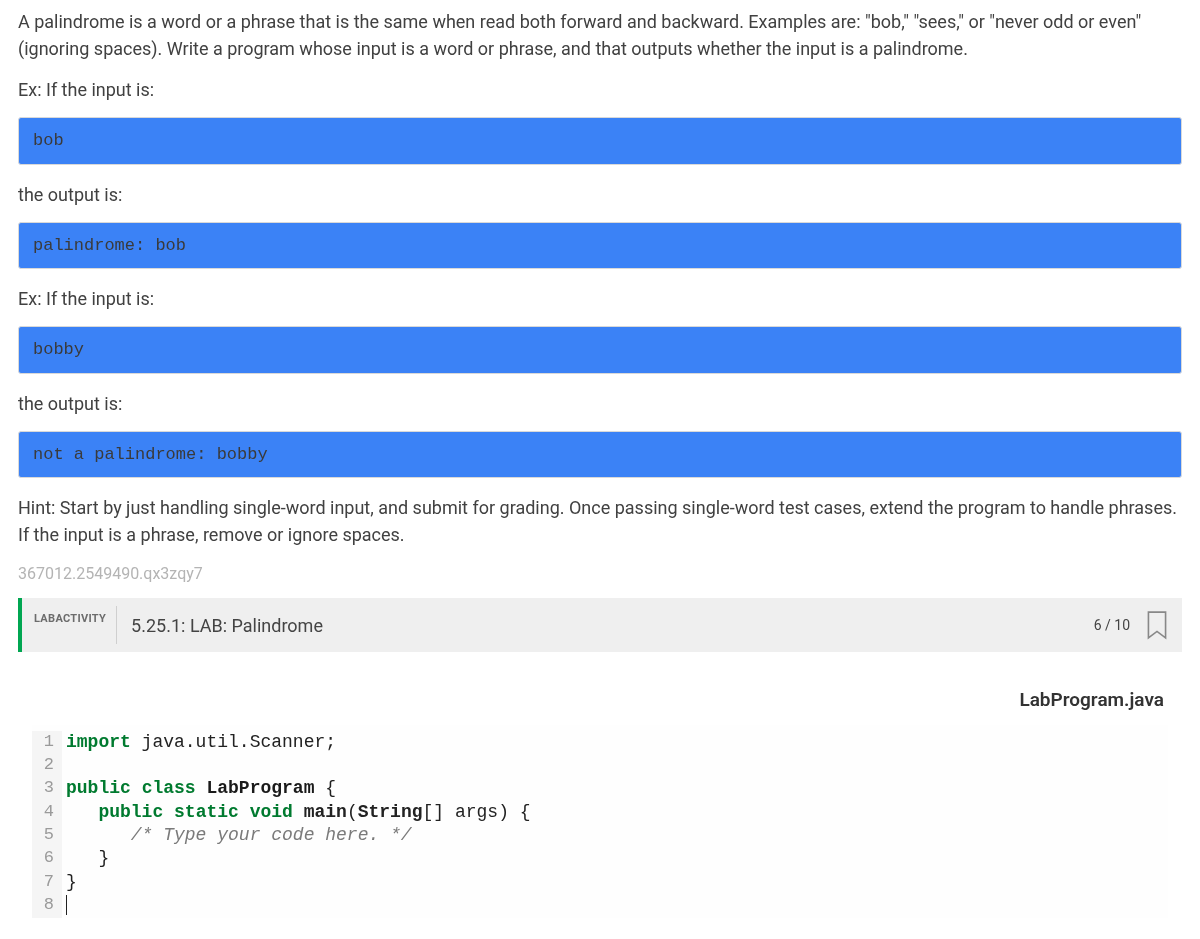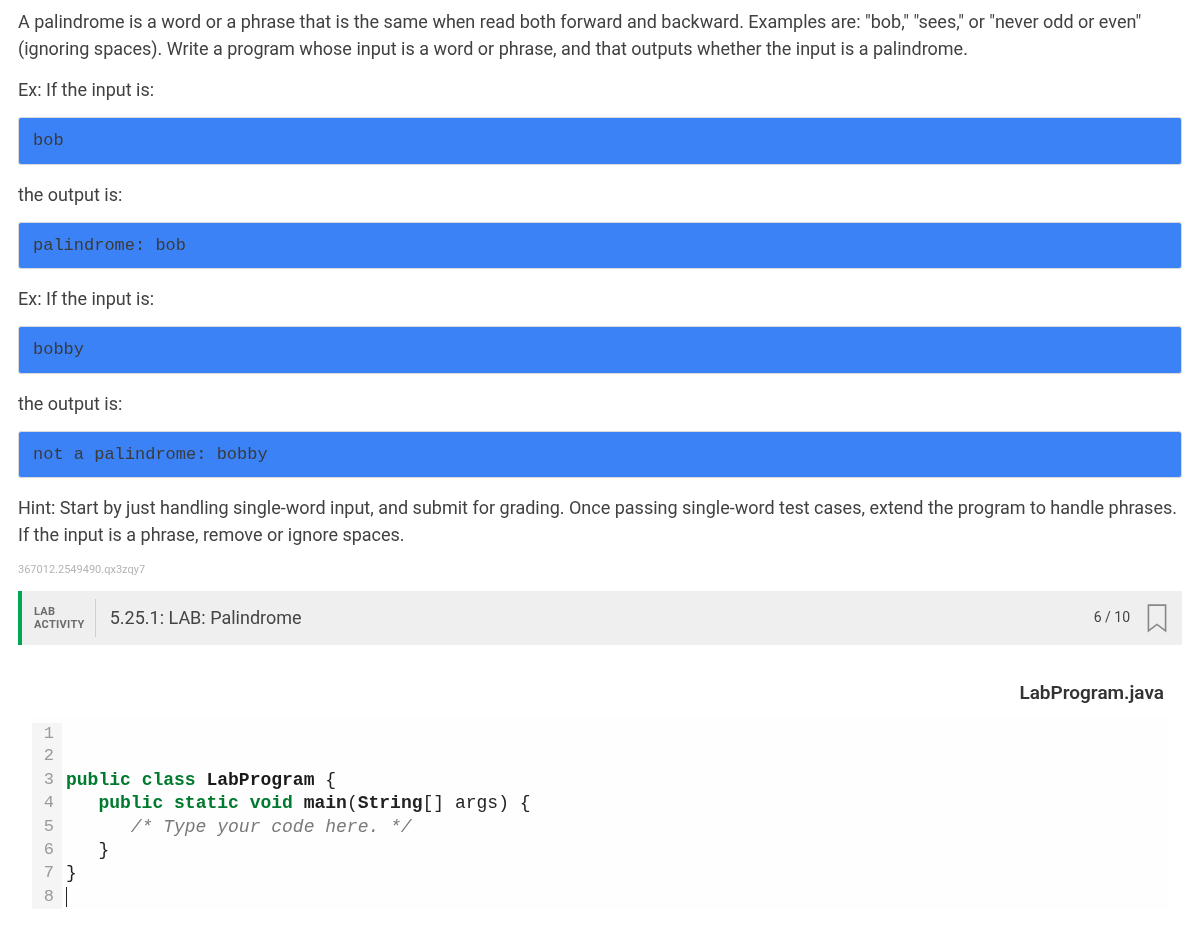--- a/index.html
+++ b/index.html
@@ -19,44 +19,44 @@
     border: 1px solid #d9d9d9;
     border-radius: 3px;
     padding: 10px 14px;
     font-family: "Courier New", Courier, monospace;
     font-size: 17px;
     color: #3a3a3a;
     margin-bottom: 16px;
     background: #3b82f6;
   }
   .footer-id {
-    font-size: 11px;
+    font-size: 16px;
     color: #b4b4b4;
     margin-bottom: 12px;
   }
   .lab-header {
     display: flex;
     align-items: stretch;
     background: #efefef;
     border-left: 4px solid #00a651;
     margin: 0 0 0 0;
     min-height: 54px;
   }
   .lab-badge {
     display: flex;
-    flex-direction: column;
     justify-content: center;
     padding: 6px 10px 6px 12px;
     font-size: 11px;
     font-weight: 700;
     color: #6c6c6c;
     letter-spacing: 0.3px;
     line-height: 1.2;
     border-right: 1px solid #cfcfcf;
     margin: 8px 0;
+    text-align: center;
   }
   .lab-title {
     flex: 1;
     display: flex;
     align-items: center;
     padding-left: 14px;
     font-size: 18px;
     color: #444;
     text-align: center;
   }
@@ -166,20 +166,21 @@
   </div>
 </div>
 
 <div class="editor-wrap">
   <div class="editor-top">
     <div class="editor-filename">LabProgram.java</div>
   </div>
   <div class="code-editor" id="code-editor">
       <div class="code-line">
         <div class="gutter">1</div>
+        <div class="code-content"><span class="tok-kw">import</span><span class="tok-plain"> java.util.Scanner;</span></div>
       </div>
       <div class="code-line">
         <div class="gutter">2</div>
         <div class="code-content">&nbsp;</div>
       </div>
       <div class="code-line">
         <div class="gutter">3</div>
         <div class="code-content"><span class="tok-kw">public</span><span class="tok-plain"> </span><span class="tok-kw">class</span><span class="tok-plain"> </span><span class="tok-class">LabProgram</span><span class="tok-plain"> {</span></div>
       </div>
       <div class="code-line">

